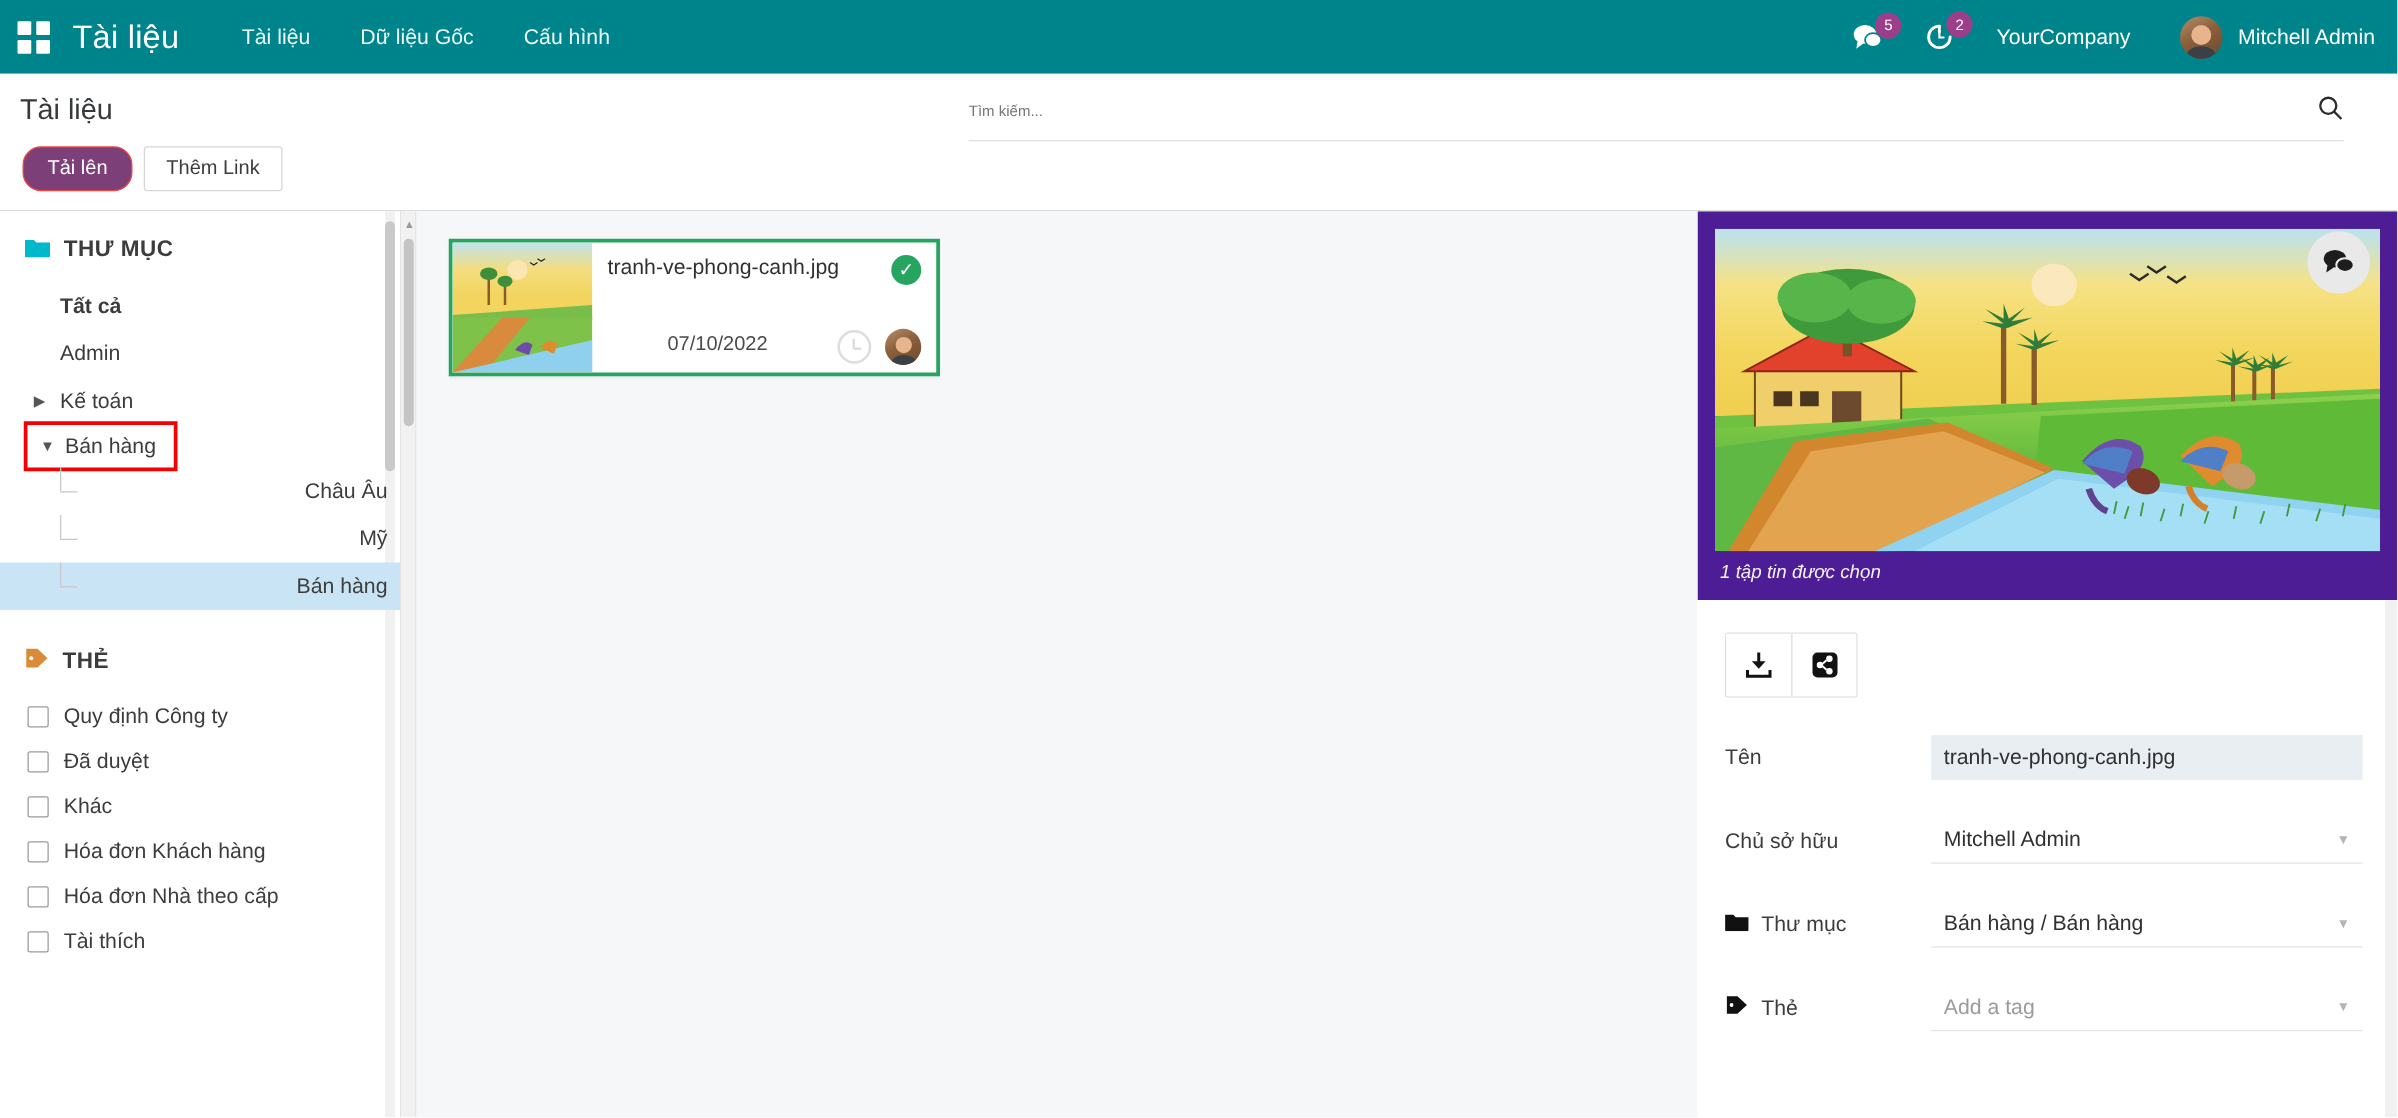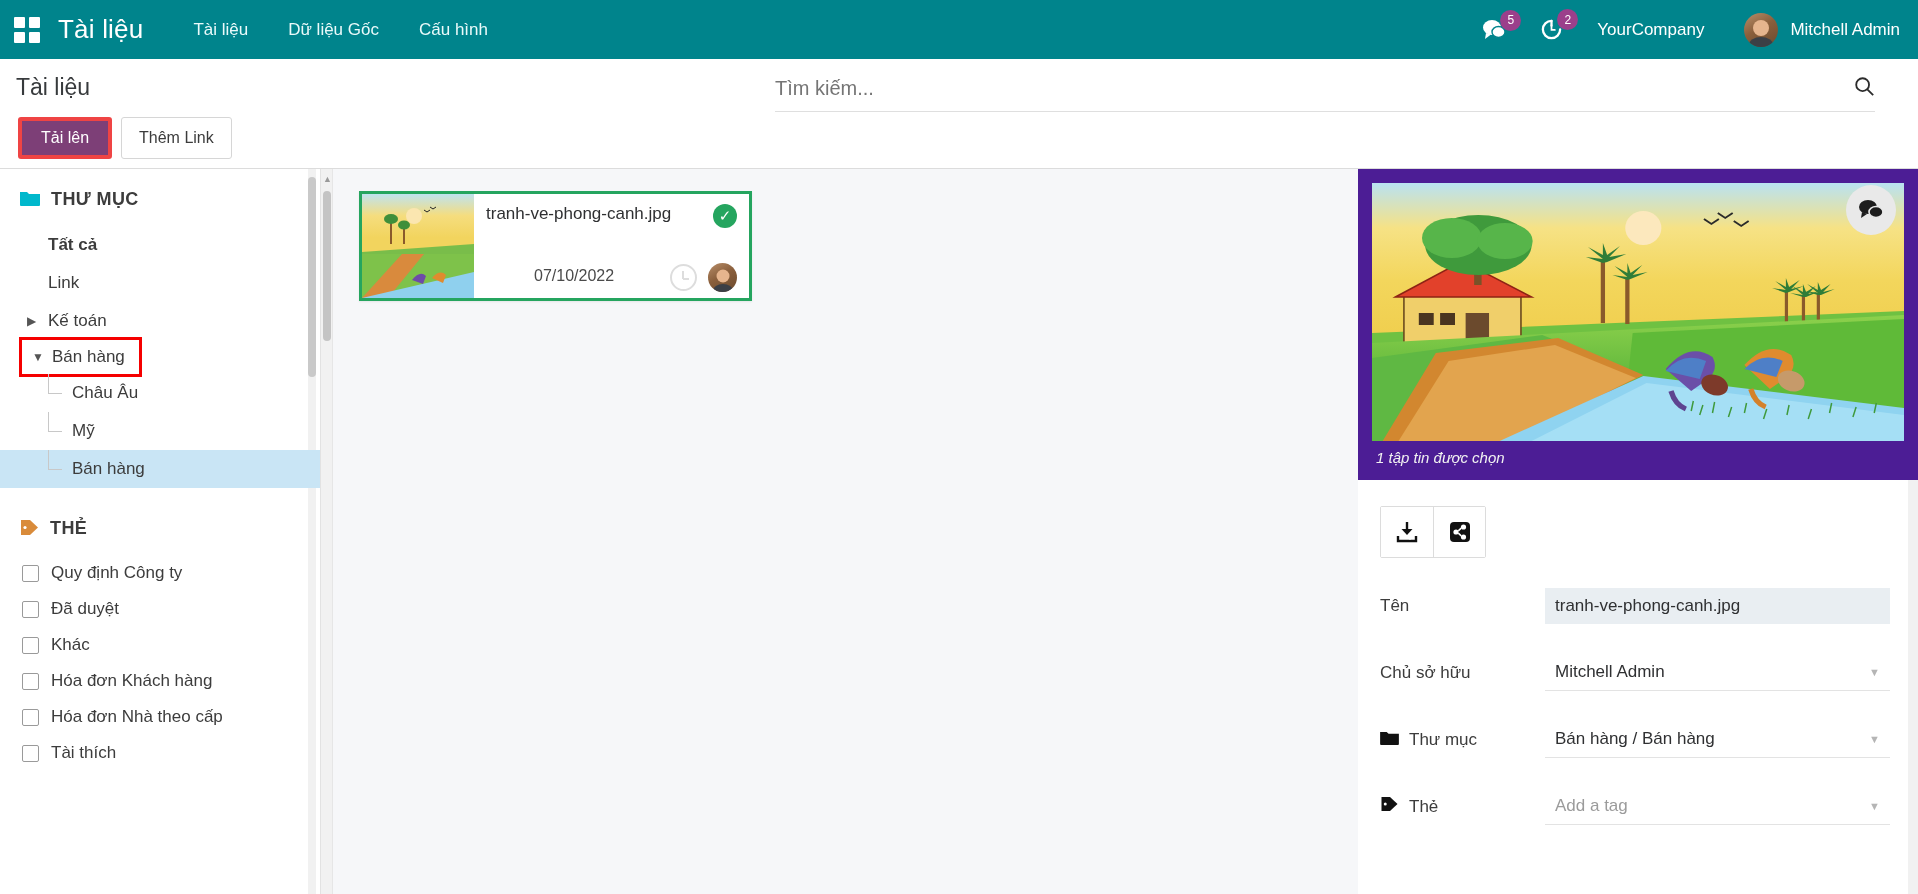--- a/index.html
+++ b/index.html
@@ -53,34 +53,34 @@
   .username { font-size: 17px; }
 
   
   .control {
     height: 110px; background:#fff; position: relative;
     border-bottom: 1px solid #dcdcdc;
   }
   .cp-title { position:absolute; left:16px; top:15px; font-size:23px; color:#373a3c; }
   .cp-buttons { position:absolute; left:18px; top:58px; display:flex; }
   .btn-primary {
-    background:#7d3f77; color:#fff; border:4px solid #ef4444;
-    padding: 8px 19px; font-size:16px; border-radius:3px; cursor:pointer;
+    background:#7d3f77; color:#fff; border:1px solid #ef4444;
+    padding: 8px 19px; font-size:16px; border-radius:15px; cursor:pointer;
     font-family: inherit;
   }
   .btn-default {
     background:#fff; color:#3c3c3c; border:1px solid #d6d6d6;
     padding: 8px 17px; font-size:16px; border-radius:3px; cursor:pointer;
     margin-left:9px; font-family: inherit; text-align: center;
   }
 
   .searchwrap { position:absolute; left:775px; top:16px; width:1100px; }
   .searchrow { display:flex; align-items:center; border-bottom:1px solid #dfdfdf; padding-bottom:10px;}
   .search-input {
-    border:none; outline:none; font-size:20px; color:#999;
+    border:none; outline:none; font-size:12px; color:#999;
     font-family:inherit; background:transparent; width: 100%;
   }
   .search-icon { margin-left:auto; color:#2b2b2b; cursor:pointer; }
 
   .facets {
     position:absolute; left:775px; top:140px;
     background:#f6f7f9; display:flex; align-items:center; height:44px;
     padding: 0 12px;
   }
   .facet { font-size:16px; color:#3c3c3c; padding: 0 14px; cursor:pointer; display:flex; align-items:center; gap:7px;}
@@ -105,21 +105,21 @@
   .sb-header { display:flex; align-items:center; gap:11px; padding: 0 0 0 20px; margin-bottom: 16px;}
   .sb-header .label { font-size:18px; font-weight:bold; color:#3c3c3c; letter-spacing:.4px;}
   .folder-icon-teal { color:#00b8cc; font-size:19px; line-height:1;}
   .tag-icon-orange { color:#d98b3a; font-size:19px; line-height:1;}
   .sb-item { font-size:17px; color:#3c3c3c; padding:9px 10px 9px 48px; cursor:pointer; position:relative;}
   .sb-item.bold { font-weight:bold; }
   .sb-item.selected { background:#c9e5f5; }
   .caret { position:absolute; left:27px; top:50%; transform:translateY(-50%); font-size:12px; color:#555;}
   .sb-item.highlighted { outline: 3px solid #f50000; margin: 0 0 0 22px; padding-left: 26px; display:inline-block; }
   .hl-wrap { padding-left: 0; }
-  .sb-child { position:relative; padding-left:72px;}
+  .sb-child { position:relative; padding-left:72px;text-align:right;}
   .sb-child::before {
     content:""; position:absolute; left:48px; top:0; bottom:50%; width:1px; background:#c8c8c8;
   }
   .sb-child::after {
     content:""; position:absolute; left:48px; top:50%; width:14px; height:1px; background:#c8c8c8;
   }
   .sb-child.last::before { bottom:50%; }
   .tagrow { display:flex; align-items:center; gap:12px; padding:8px 0 8px 22px; font-size:17px; color:#3c3c3c; cursor:pointer;}
   .cbox { width:17px; height:17px; border:1px solid #9a9a9a; background:#fff; flex:none; border-radius:2px;}
 
@@ -308,21 +308,21 @@
             <path d="M0 2 h7 l2 2 h11 v11 a1 1 0 0 1 -1 1 h-18 a1 1 0 0 1 -1 -1 z" fill="#00b8cc"></path>
           </svg>
       </span>
       <span class="label">THƯ MỤC</span>
     </div>
 
     <div class="sb-item bold">
       <span>Tất cả</span>
     </div>
     <div class="sb-item">
-      <span>Link</span>
+      <span>Admin</span>
     </div>
     <div class="sb-item">
       <span class="caret">▶</span>
       
       <span>Kế toán</span>
     </div>
 
     <div class="hl-wrap" style="padding-left:0">
       <div class="sb-item highlighted" style="position:relative;padding:7px 14px 7px 30px;">
         <span class="caret" style="left:10px;">▼</span>

